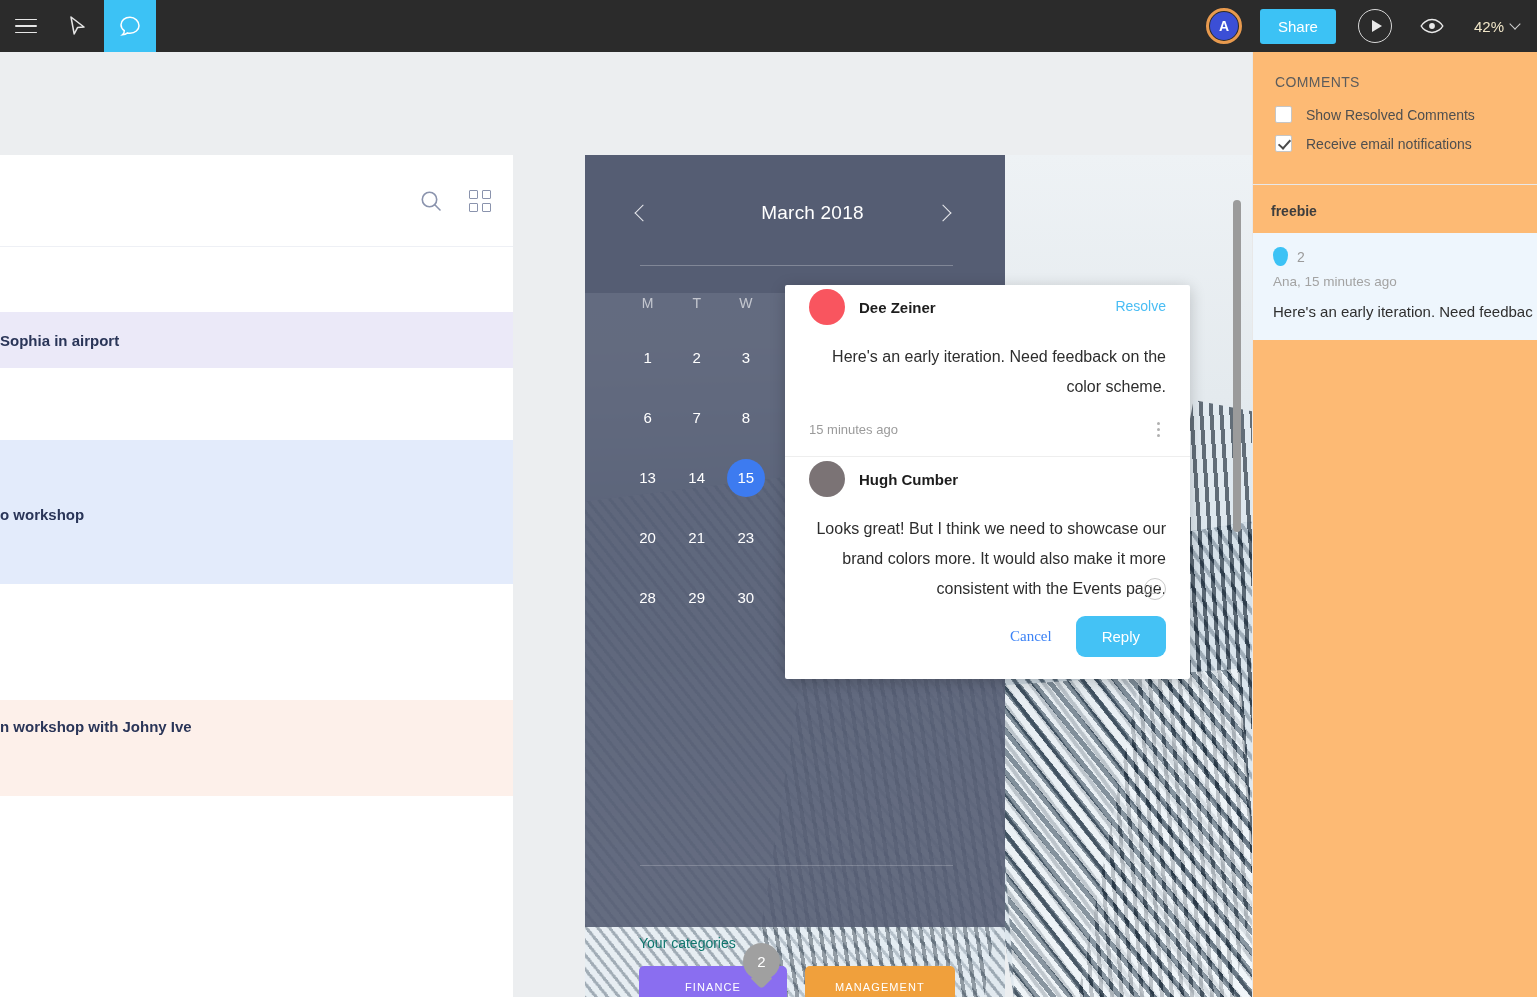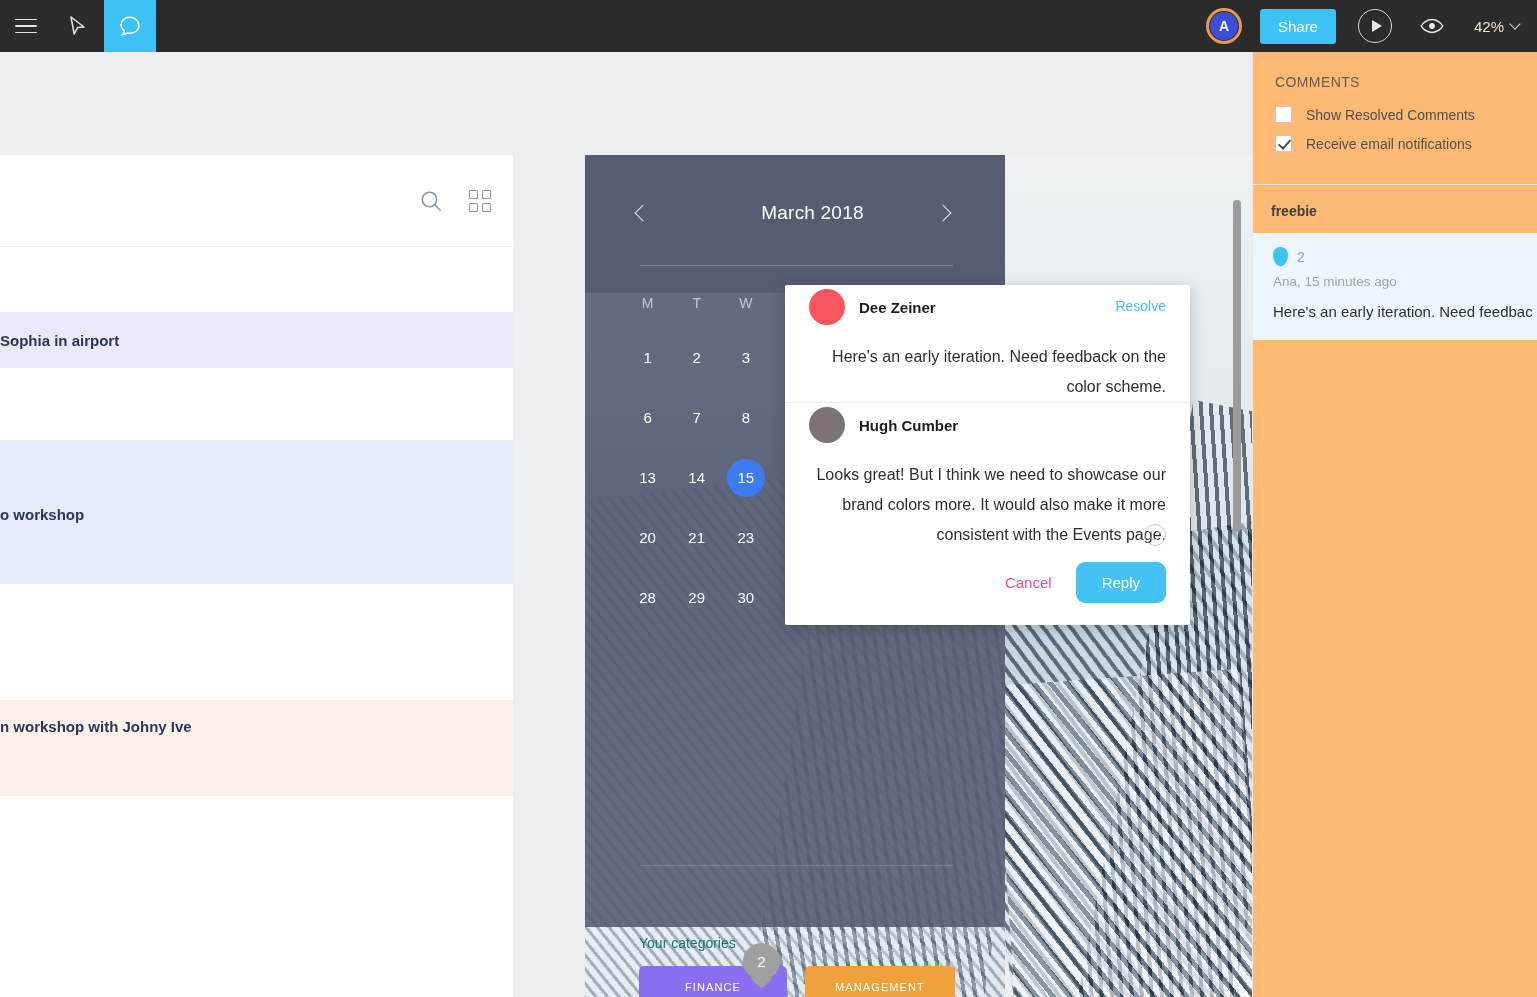--- a/index.html
+++ b/index.html
@@ -277,22 +277,22 @@
   }
   .pop-time { font-size: 13px; color: #9b9b9b; }
   .kebab { display: flex; flex-direction: column; gap: 3px; cursor: pointer; padding: 6px; }
   .kebab i { width: 3px; height: 3px; border-radius: 50%; background: #b0b0b0; }
   .pop-div { height: 1px; background: #eeeeee; }
   .pop-actions {
     display: flex; align-items: center; justify-content: flex-end;
     gap: 8px; padding: 12px 24px 22px 24px;
   }
   .btn-cancel {
-    background: none; border: none; color: #ec4899; font-size: 15px;
-    padding: 10px 16px; cursor: pointer; font-family: Liberation Sans, sans-serif;
+    background: none; border: none; color: #3b82f6; font-size: 15px;
+    padding: 10px 16px; cursor: pointer; font-family: Liberation Serif, serif;
   }
   .btn-reply {
     background: #44c2f5; border: none; color: #fff; font-size: 15px;
     padding: 12px 26px; border-radius: 9px; cursor: pointer;
     font-family: "Liberation Sans", sans-serif;
   }
   .smiley {
     position: absolute; right: 24px; bottom: 4px; width: 22px; height: 22px;
     border: 1.4px solid #c9c9c9; border-radius: 50%; cursor: pointer;
   }
@@ -546,20 +546,28 @@
 
   <div class="popup">
 
     <div class="pop-sec">
       <div class="pop-head">
         <div class="av red"></div>
         <div class="pop-name">Dee Zeiner</div>
         <div class="resolve">Resolve</div>
       </div>
       <div class="pop-body">Here's an early iteration. Need feedback on the color scheme.</div>
+      <div class="pop-meta">
+        <div class="pop-time">15 minutes ago</div>
+        <div class="kebab">
+            <i></i>
+            <i></i>
+            <i></i>
+          </div>
+      </div>
     </div>
 
     <div class="pop-div"></div>
 
     <div class="pop-sec pop-body-wrap">
       <div class="pop-head">
         <div class="av grey"></div>
         <div class="pop-name">Hugh Cumber</div>
       </div>
       <div class="pop-body">Looks great! But I think we need to showcase our brand colors more. It would also make it more consistent with the Events page.</div>

